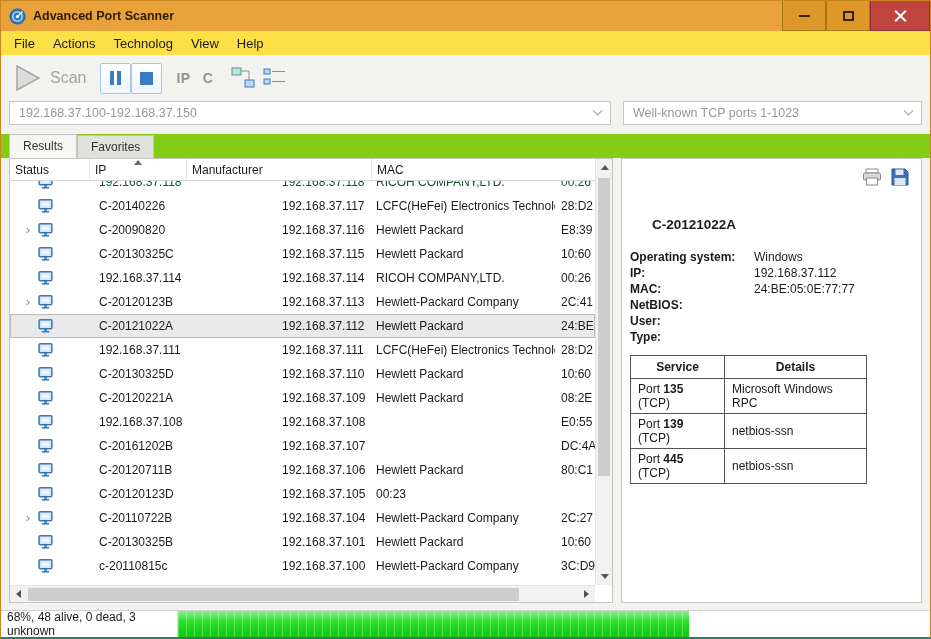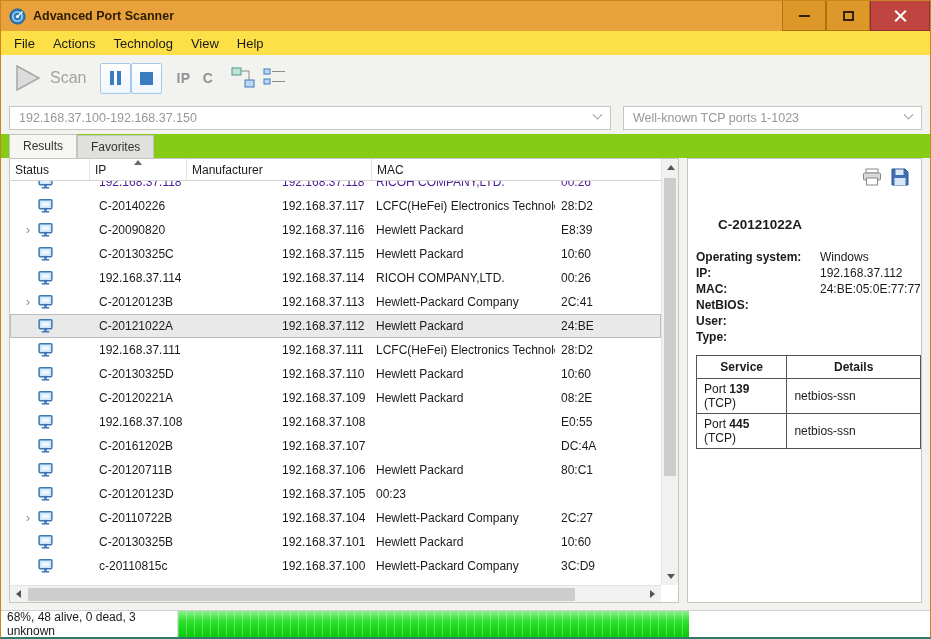--- a/index.html
+++ b/index.html
@@ -30,49 +30,49 @@
   .toolbar{height:46px;display:flex;align-items:center;padding-left:10px;background:#f2f2ef;}
   .scan-btn{display:flex;align-items:center;gap:9px;padding:3px 14px 3px 4px;}
   .scan-label{font-size:16px;color:#a3a3a3;}
   .tb-btn{width:31px;height:31px;border:1px solid #a7c8e8;border-radius:2px;
     background:linear-gradient(#ffffff,#eef6fd);display:flex;align-items:center;justify-content:center;gap:3px;}
   .pause-bar{width:4px;height:14px;background:#3a7cc0;}
   .stop-square{width:13px;height:13px;background:#3a7cc0;}
   .tb-flat{border:none;background:none;color:#8f9396;font-weight:bold;font-size:14px;padding:6px 6px;letter-spacing:.5px;}
   .tb-group-gap{width:8px;}
   
-  .addressbar{height:33px;display:flex;align-items:center;padding:0 8px;gap:12px;background:#f2f2ef;}
+  .addressbar{height:33px;display:flex;align-items:flex-start;padding:0 8px;gap:12px;background:#f2f2ef;}
   .combo{height:24px;border:1px solid #c6c6c6;background:#fff;display:flex;align-items:center;
     padding:0 9px;color:#979797;font-size:12.5px;white-space:nowrap;overflow:hidden;}
   .combo.ip-range{flex:1;}
   .combo.ports{width:299px;}
   .chev{margin-left:auto;width:7px;height:7px;border-right:1.6px solid #9a9a9a;border-bottom:1.6px solid #9a9a9a;
     transform:rotate(45deg) translate(-2px,-2px);flex:none;}
   
   .tabsbar{height:24px;display:flex;align-items:flex-end;padding-left:8px;gap:0;background:#84cc16;}
   .tab{font-size:12px;padding:4px 13px;border:1px solid #c3c3c3;border-bottom:none;background:#e0e0dd;color:#333;}
   .tab.active{background:#f6f6f3;padding-bottom:5px;}
   
   .content{height:452px;display:flex;gap:8px;padding:0 8px 7px;background:#f2f2ef;}
-  .table-panel{width:670px;height:445px;background:#fff;border:1px solid #c5c5c5;position:relative;overflow:hidden;}
+  .table-panel{width:604px;height:445px;background:#fff;border:1px solid #c5c5c5;position:relative;overflow:hidden;}
   .details-panel{flex:1;height:445px;background:#fff;border:1px solid #c5c5c5;position:relative;}
   
   .thead{position:absolute;top:0;left:0;right:17px;height:22px;display:flex;background:#fff;border-bottom:1px solid #d5d5d5;}
   .th{display:flex;align-items:center;font-size:12px;padding-left:5px;border-right:1px solid #e4e4e4;position:relative;overflow:hidden;white-space:nowrap;}
   .col-status{width:80px;}
   .col-name{width:183px;}
   .col-ip{width:97px;}
   .col-mfr{width:185px;}
   .col-mac{flex:1;border-right:none;}
   .sort-asc{position:absolute;top:1px;left:44px;width:0;height:0;
     border-left:4px solid transparent;border-right:4px solid transparent;border-bottom:5px solid #6a6a6a;}
   
   .tbody{position:absolute;top:22px;left:0;right:17px;bottom:17px;overflow:hidden;}
   .trow{display:flex;height:24px;align-items:center;font-size:12px;white-space:nowrap;}
-  .trow.partial{height:13px;overflow:hidden;align-items:flex-end;color:#4c1d95;}
+  .trow.partial{height:13px;overflow:hidden;align-items:flex-end;color:#14532d;}
   .trow.partial > div{height:24px;display:flex;align-items:center;}
   .trow.selected{background:#e9e9e9;box-shadow:inset 0 0 0 1px #bdbdbd;}
   .c-status{width:80px;display:flex;align-items:center;padding-left:13px;gap:5px;flex:none;}
   .expand{display:inline-block;width:10px;color:#8a8a8a;font-size:12px;text-align:center;}
   .c-name{width:183px;padding-left:9px;overflow:hidden;flex:none;}
   .c-ip{width:97px;padding-left:9px;overflow:hidden;flex:none;}
   .c-mfr{width:185px;padding-left:6px;overflow:hidden;flex:none;}
   .c-mac{flex:1;padding-left:6px;overflow:hidden;}
   svg.mon{flex:none;}
   
@@ -528,20 +528,24 @@
         </div>
       <table class="services">
         <thead>
           <tr>
             <th class="svc">Service</th>
             <th class="det">Details</th>
           </tr>
         </thead>
         <tbody>
             <tr>
+              <td>Port <b>135</b> (TCP)</td>
+              <td>Microsoft Windows RPC</td>
+            </tr>
+            <tr>
               <td>Port <b>139</b> (TCP)</td>
               <td>netbios-ssn</td>
             </tr>
             <tr>
               <td>Port <b>445</b> (TCP)</td>
               <td>netbios-ssn</td>
             </tr>
           </tbody>
       </table>
     </div>

